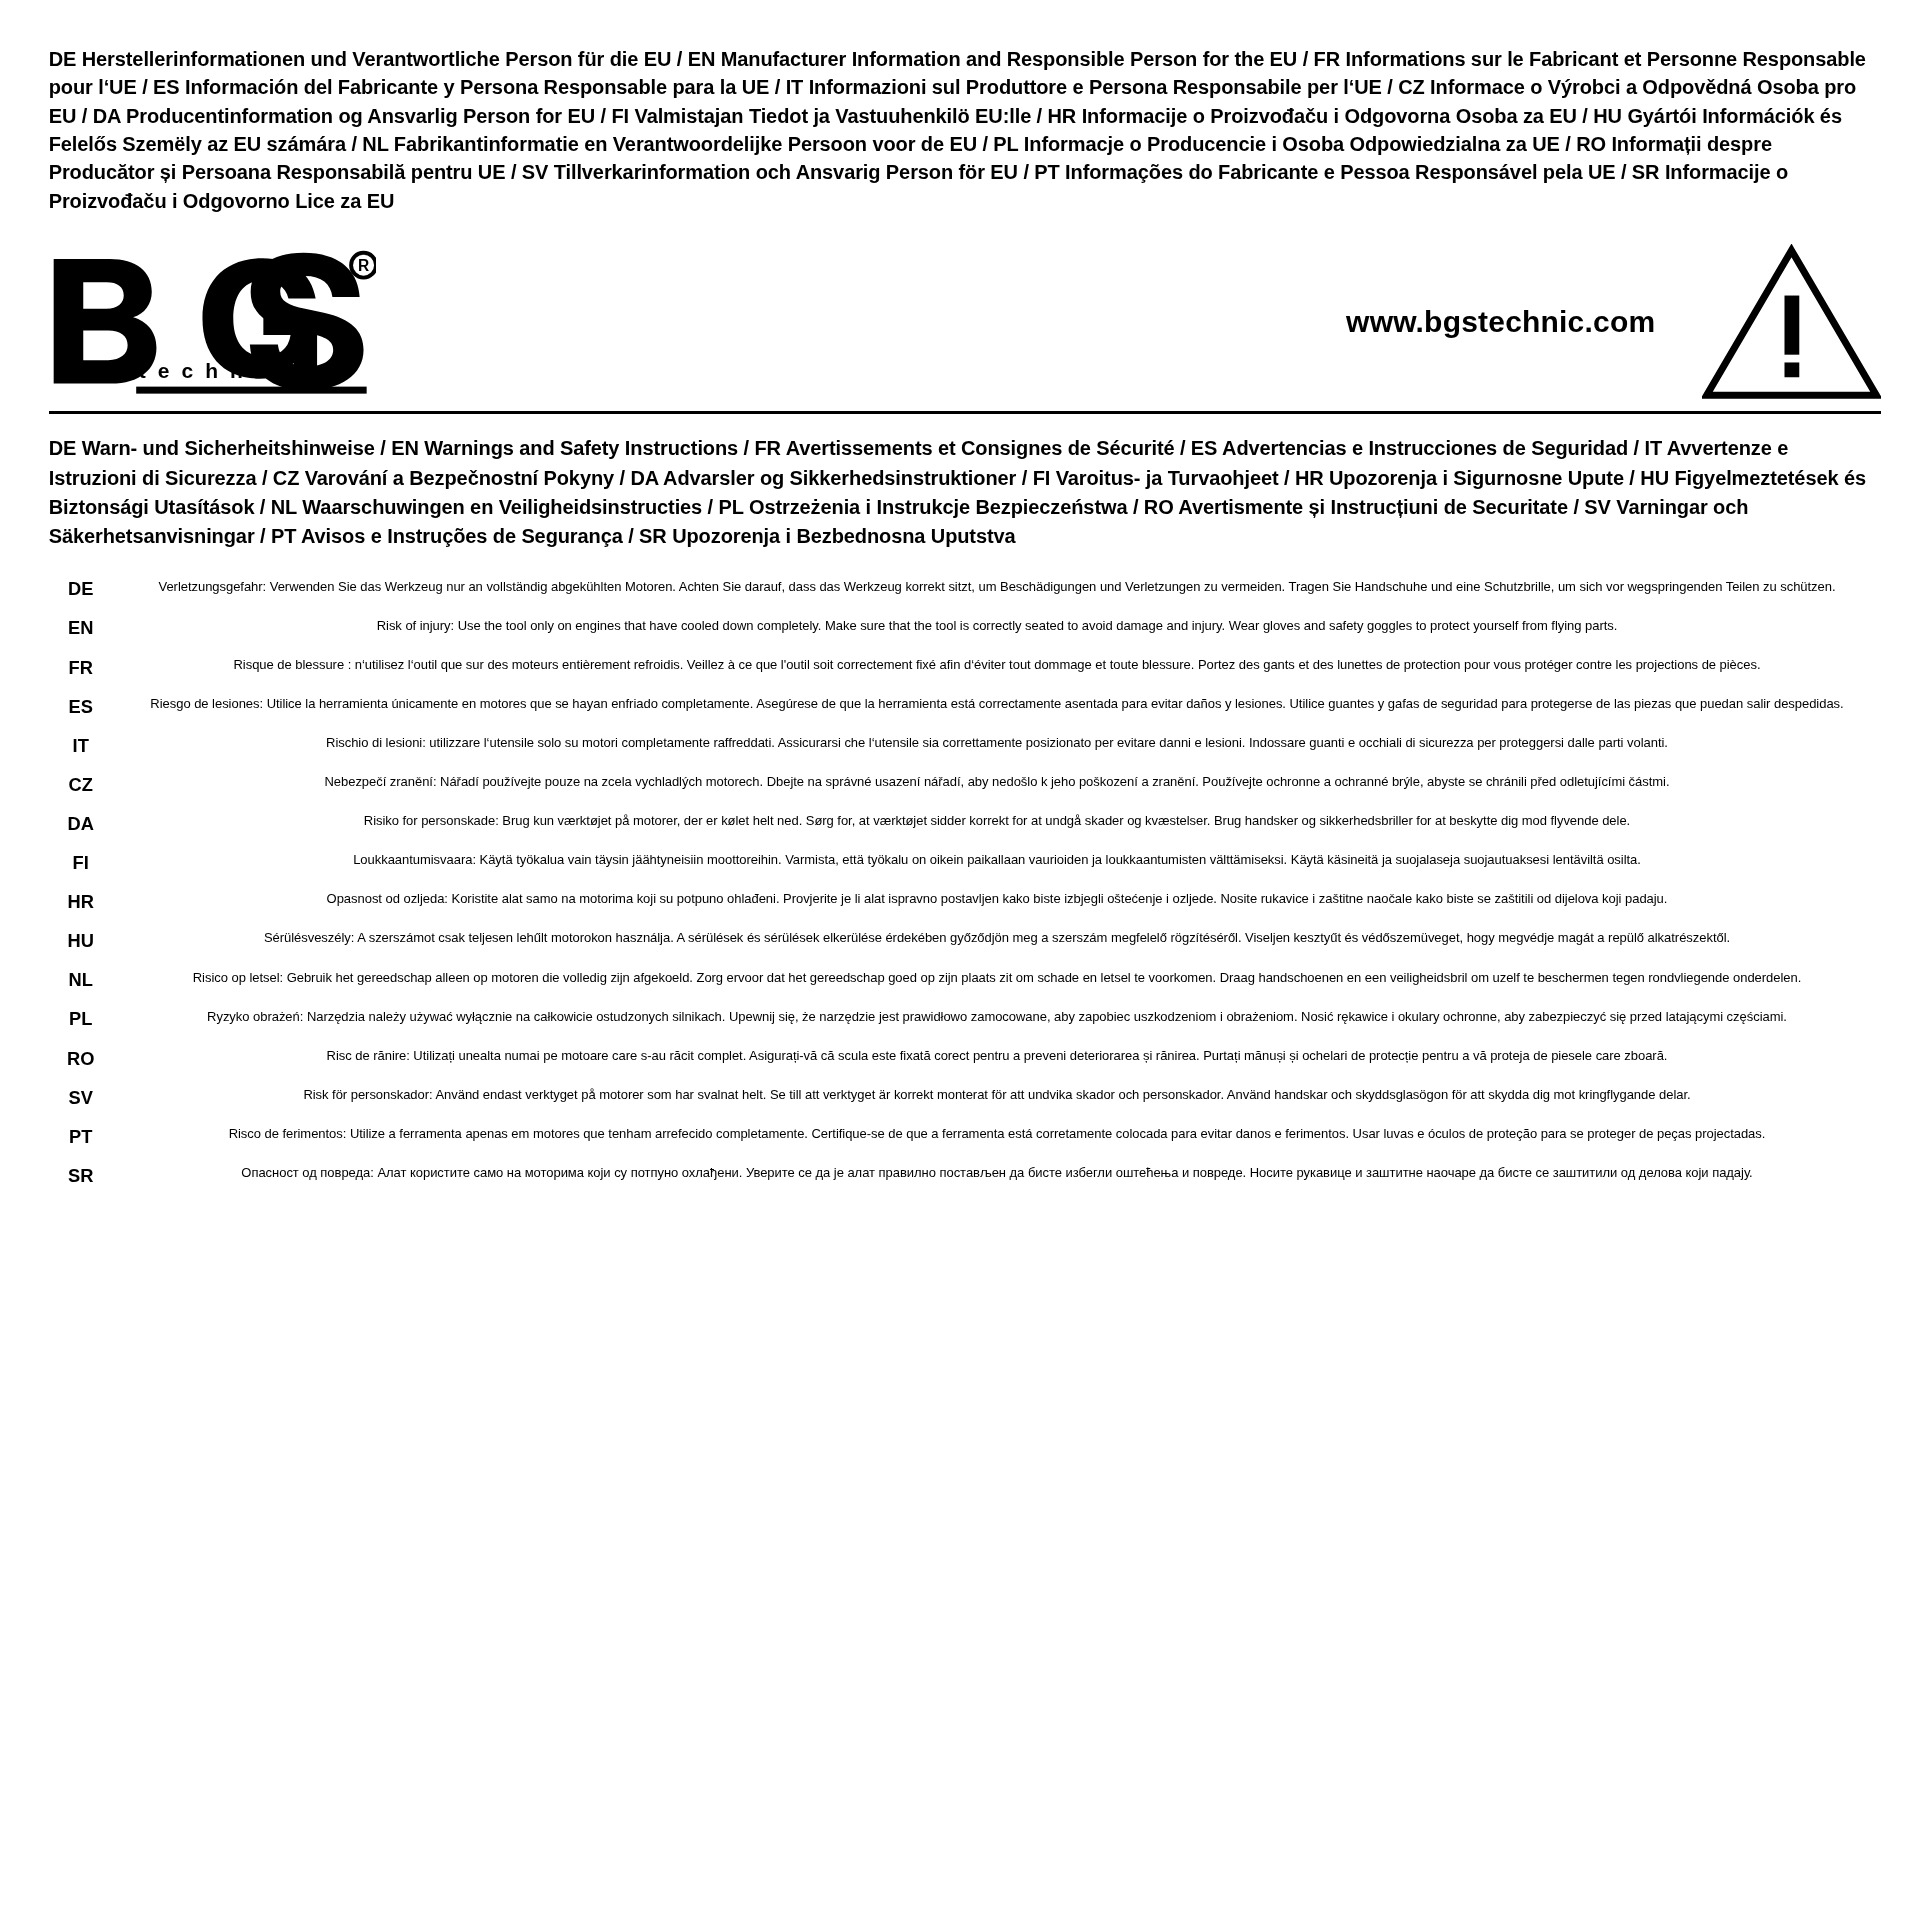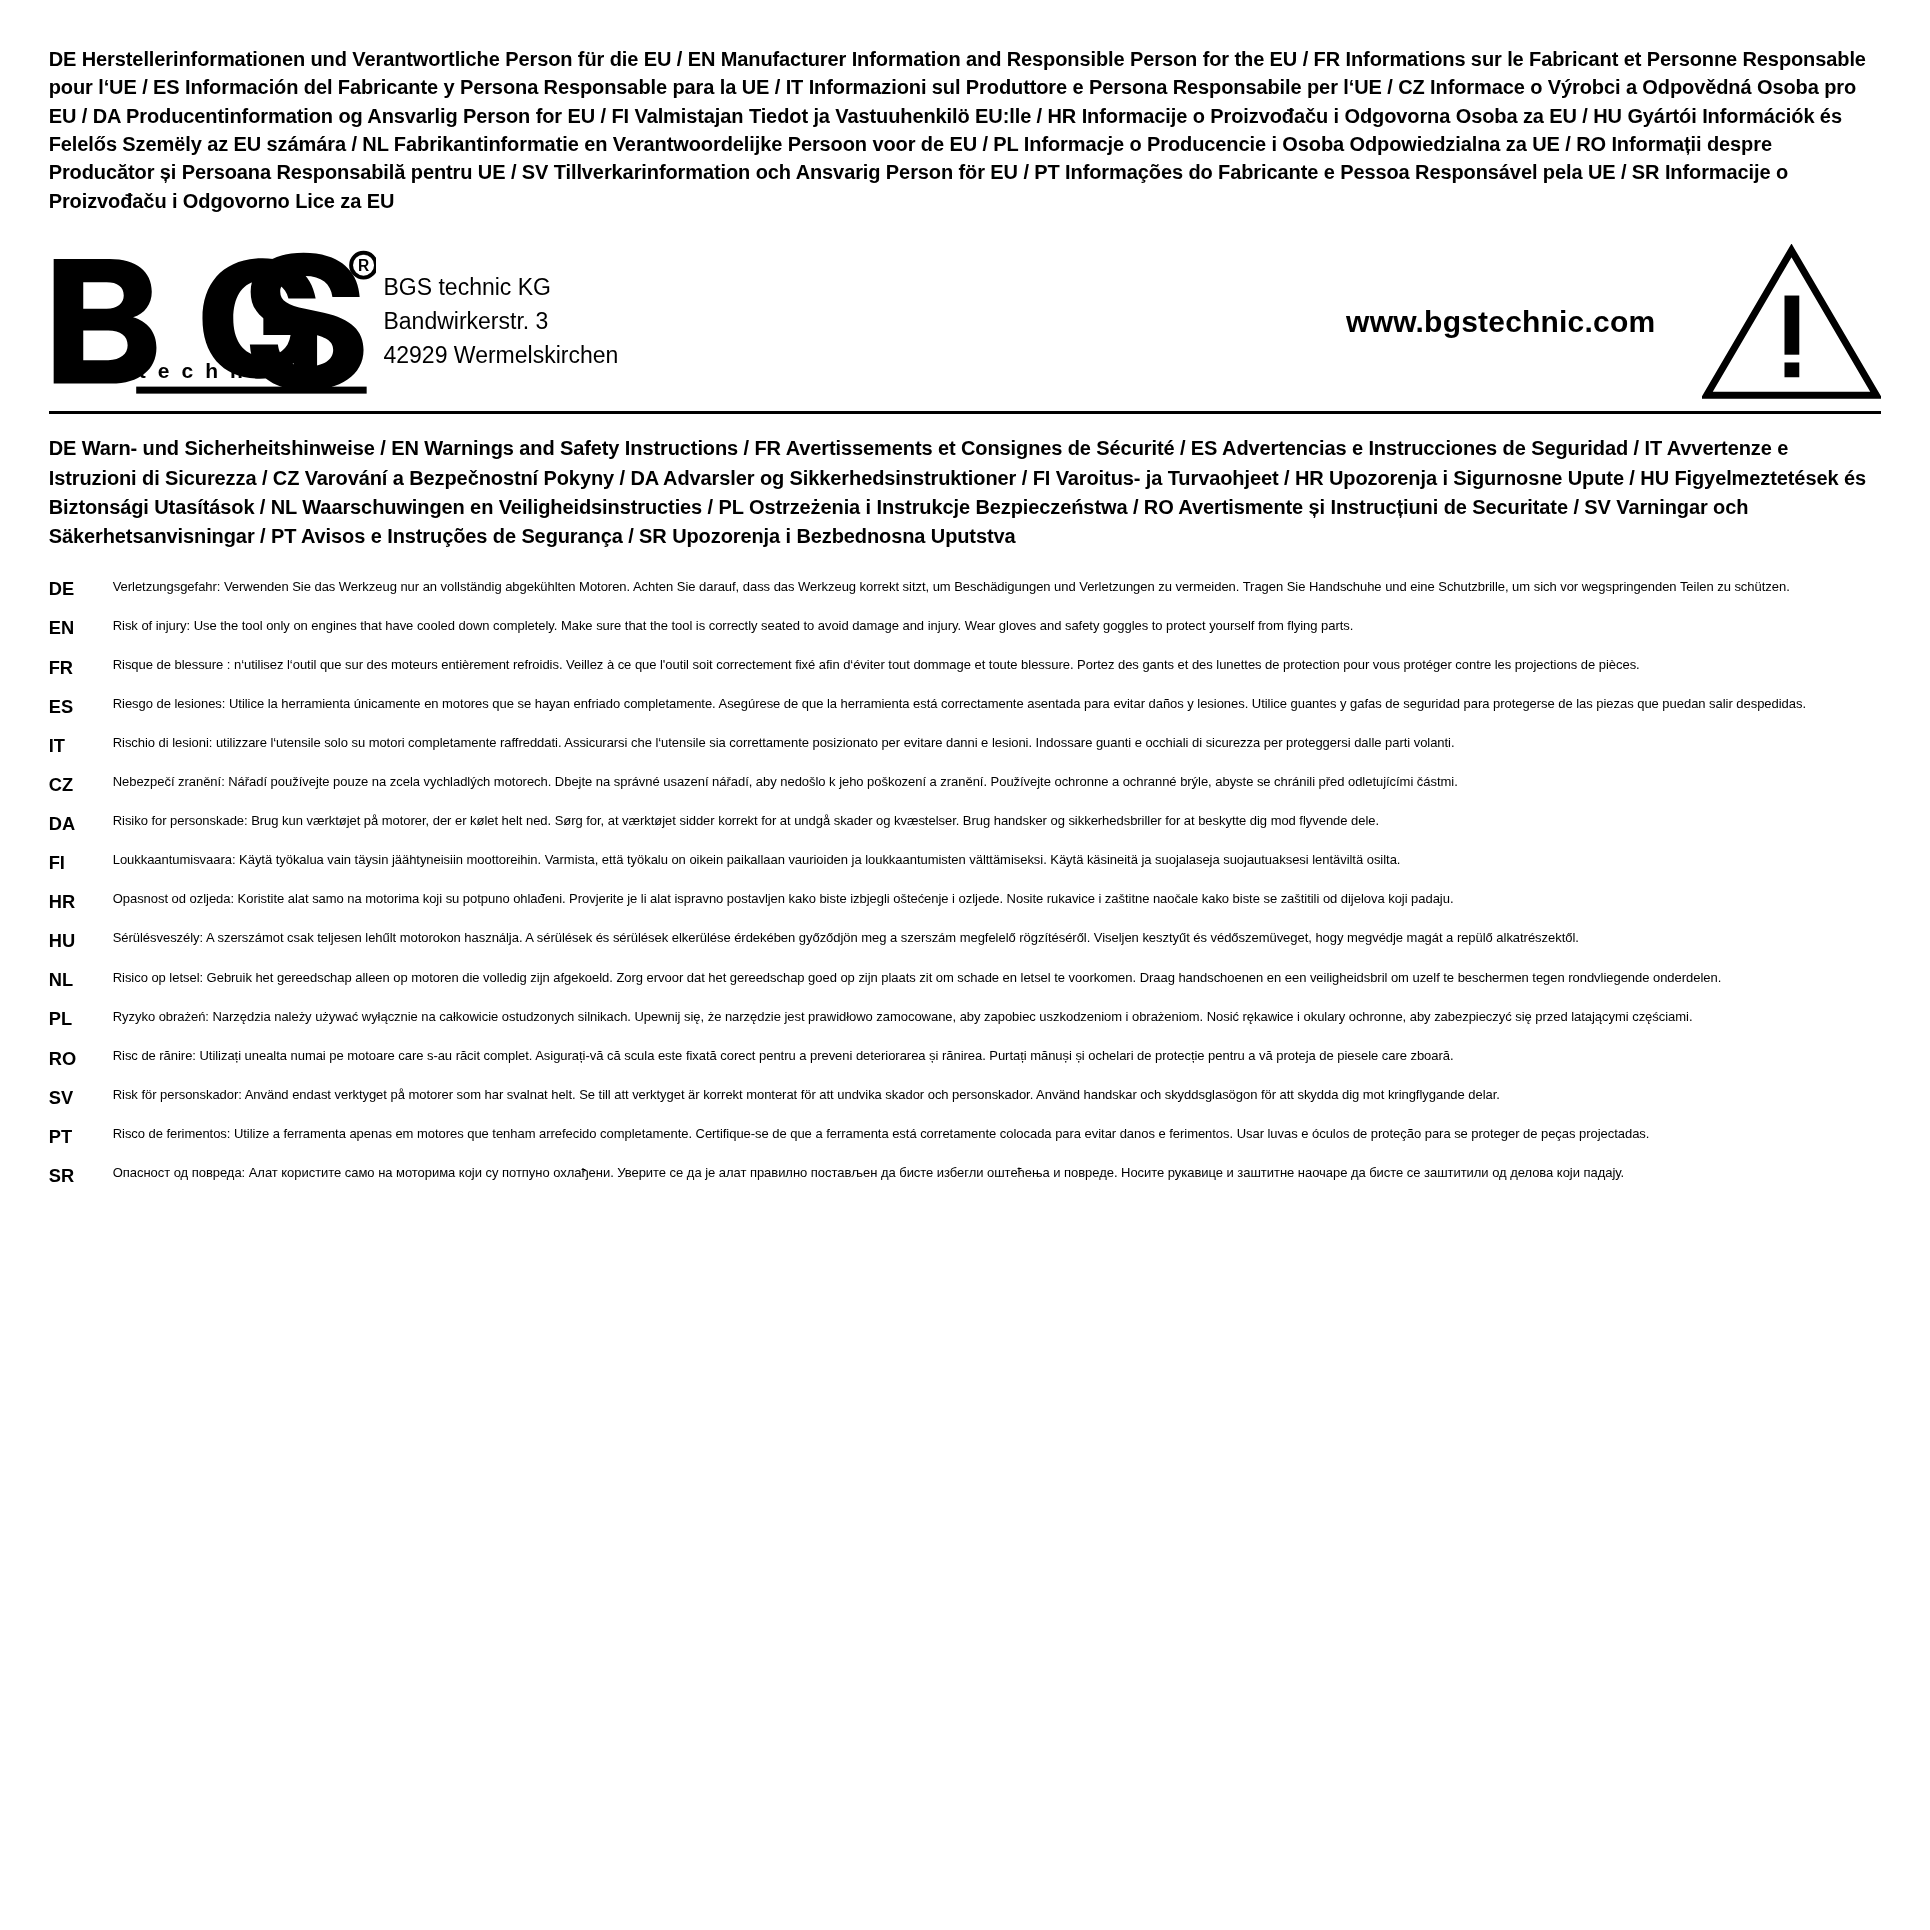--- a/index.html
+++ b/index.html
@@ -87,20 +87,21 @@
     margin: 20px 4.7px 0 4.7px;
   }
 
   
   .rows {
     margin: 26.5px 4.7px 0 4.7px;
   }
   .row {
     display: flex;
     margin-bottom: 16.3px;
+    text-align: center;
   }
   .code {
     flex: 0 0 64px;
     font-size: 18.3px;
     font-weight: bold;
     padding-top: 0.8px;
   }
   .text {
     flex: 1 1 auto;
     font-size: 13px;
@@ -138,25 +139,20 @@
         <g fill="none" stroke="#000" stroke-width="5">
           <circle cx="404" cy="22" r="16"></circle>
         </g>
         <text x="404" y="30" font-family="Liberation Sans, sans-serif" font-size="20" font-weight="bold" text-anchor="middle">R</text>
 
         <rect x="112" y="178" width="296" height="9"></rect>
       </svg>
       <div style="position:absolute; left:90px; top:111px; font-size:21px; font-weight:bold; letter-spacing:3.1px;text-align:center;">t e c h n i c</div>
     </div>
 
-    <div class="addr">
-      <div>BGS technic KG</div>
-      <div>Bandwirkerstr. 3</div>
-      <div>42929 Wermelskirchen</div>
-    </div>
 
 
     <div class="weburl">www.bgstechnic.com</div>
 
     <div class="warn-tri">
       <svg width="179" height="156" viewBox="0 0 230 200" aria-hidden="true">
         <polygon points="115,8 224,194 6,194" fill="none" stroke="#000" stroke-width="9"></polygon>
         <rect x="106" y="66" width="19" height="76" fill="#000"></rect>
         <rect x="106" y="152" width="19" height="19" fill="#000"></rect>
       </svg>

